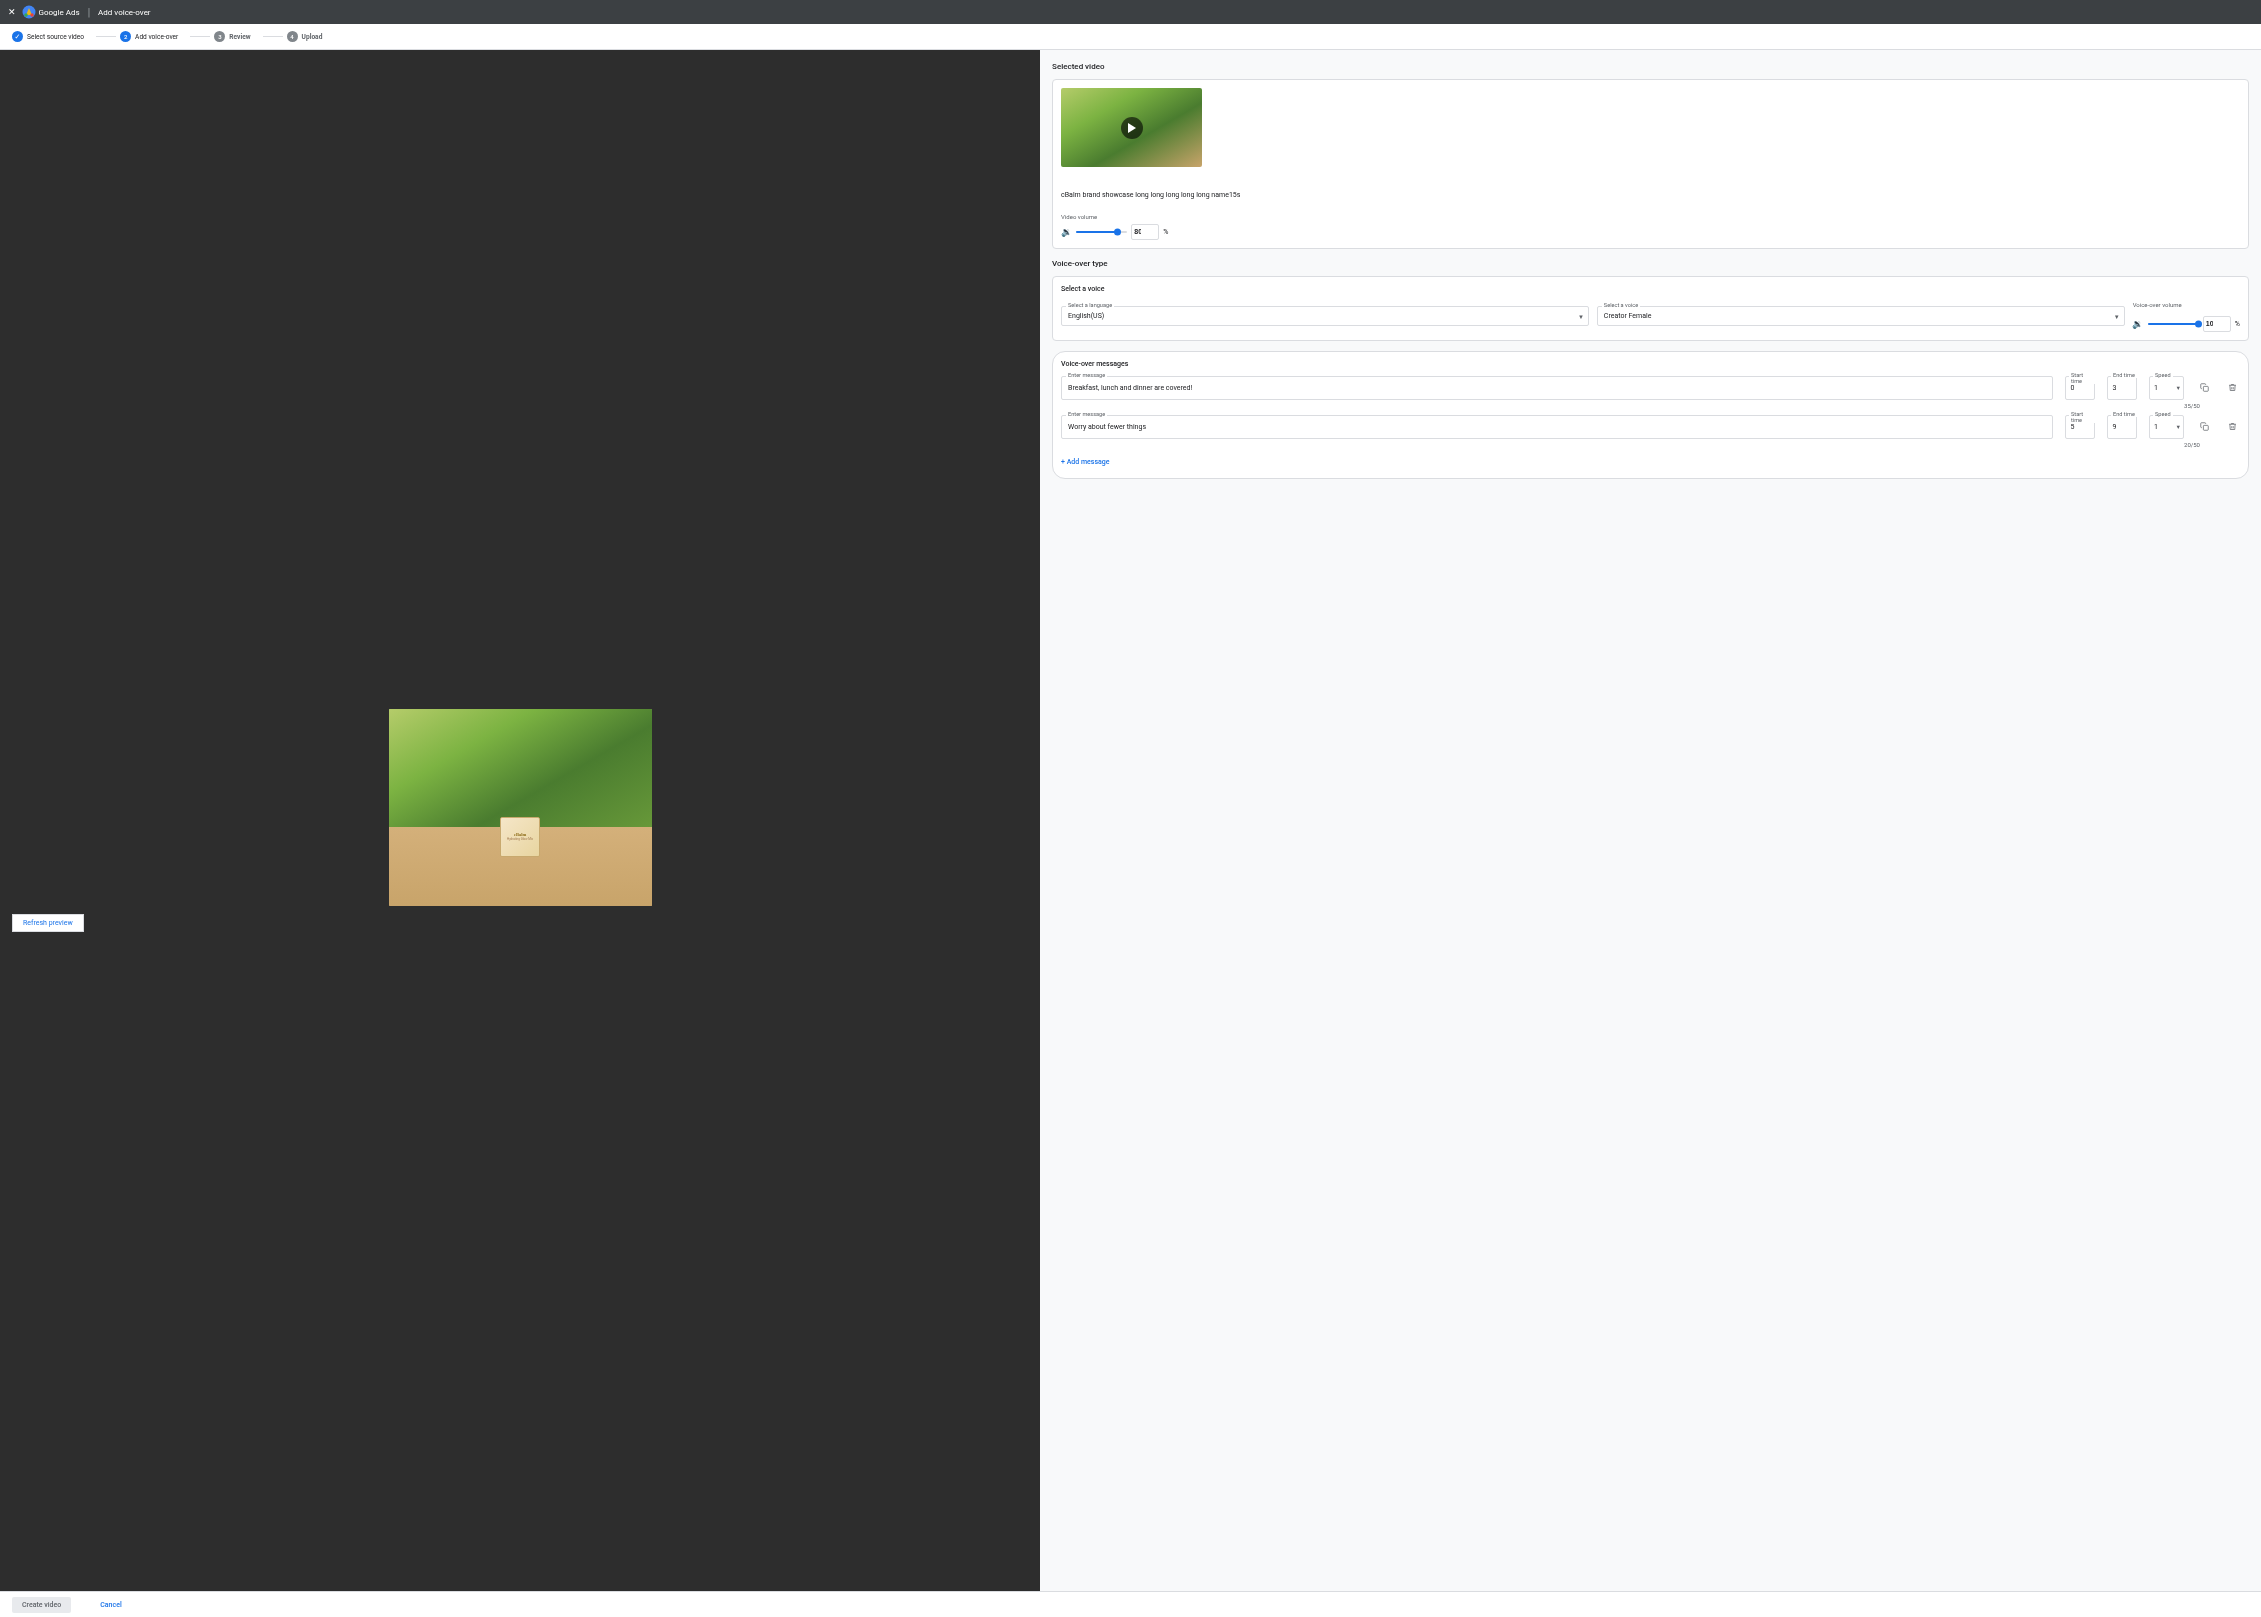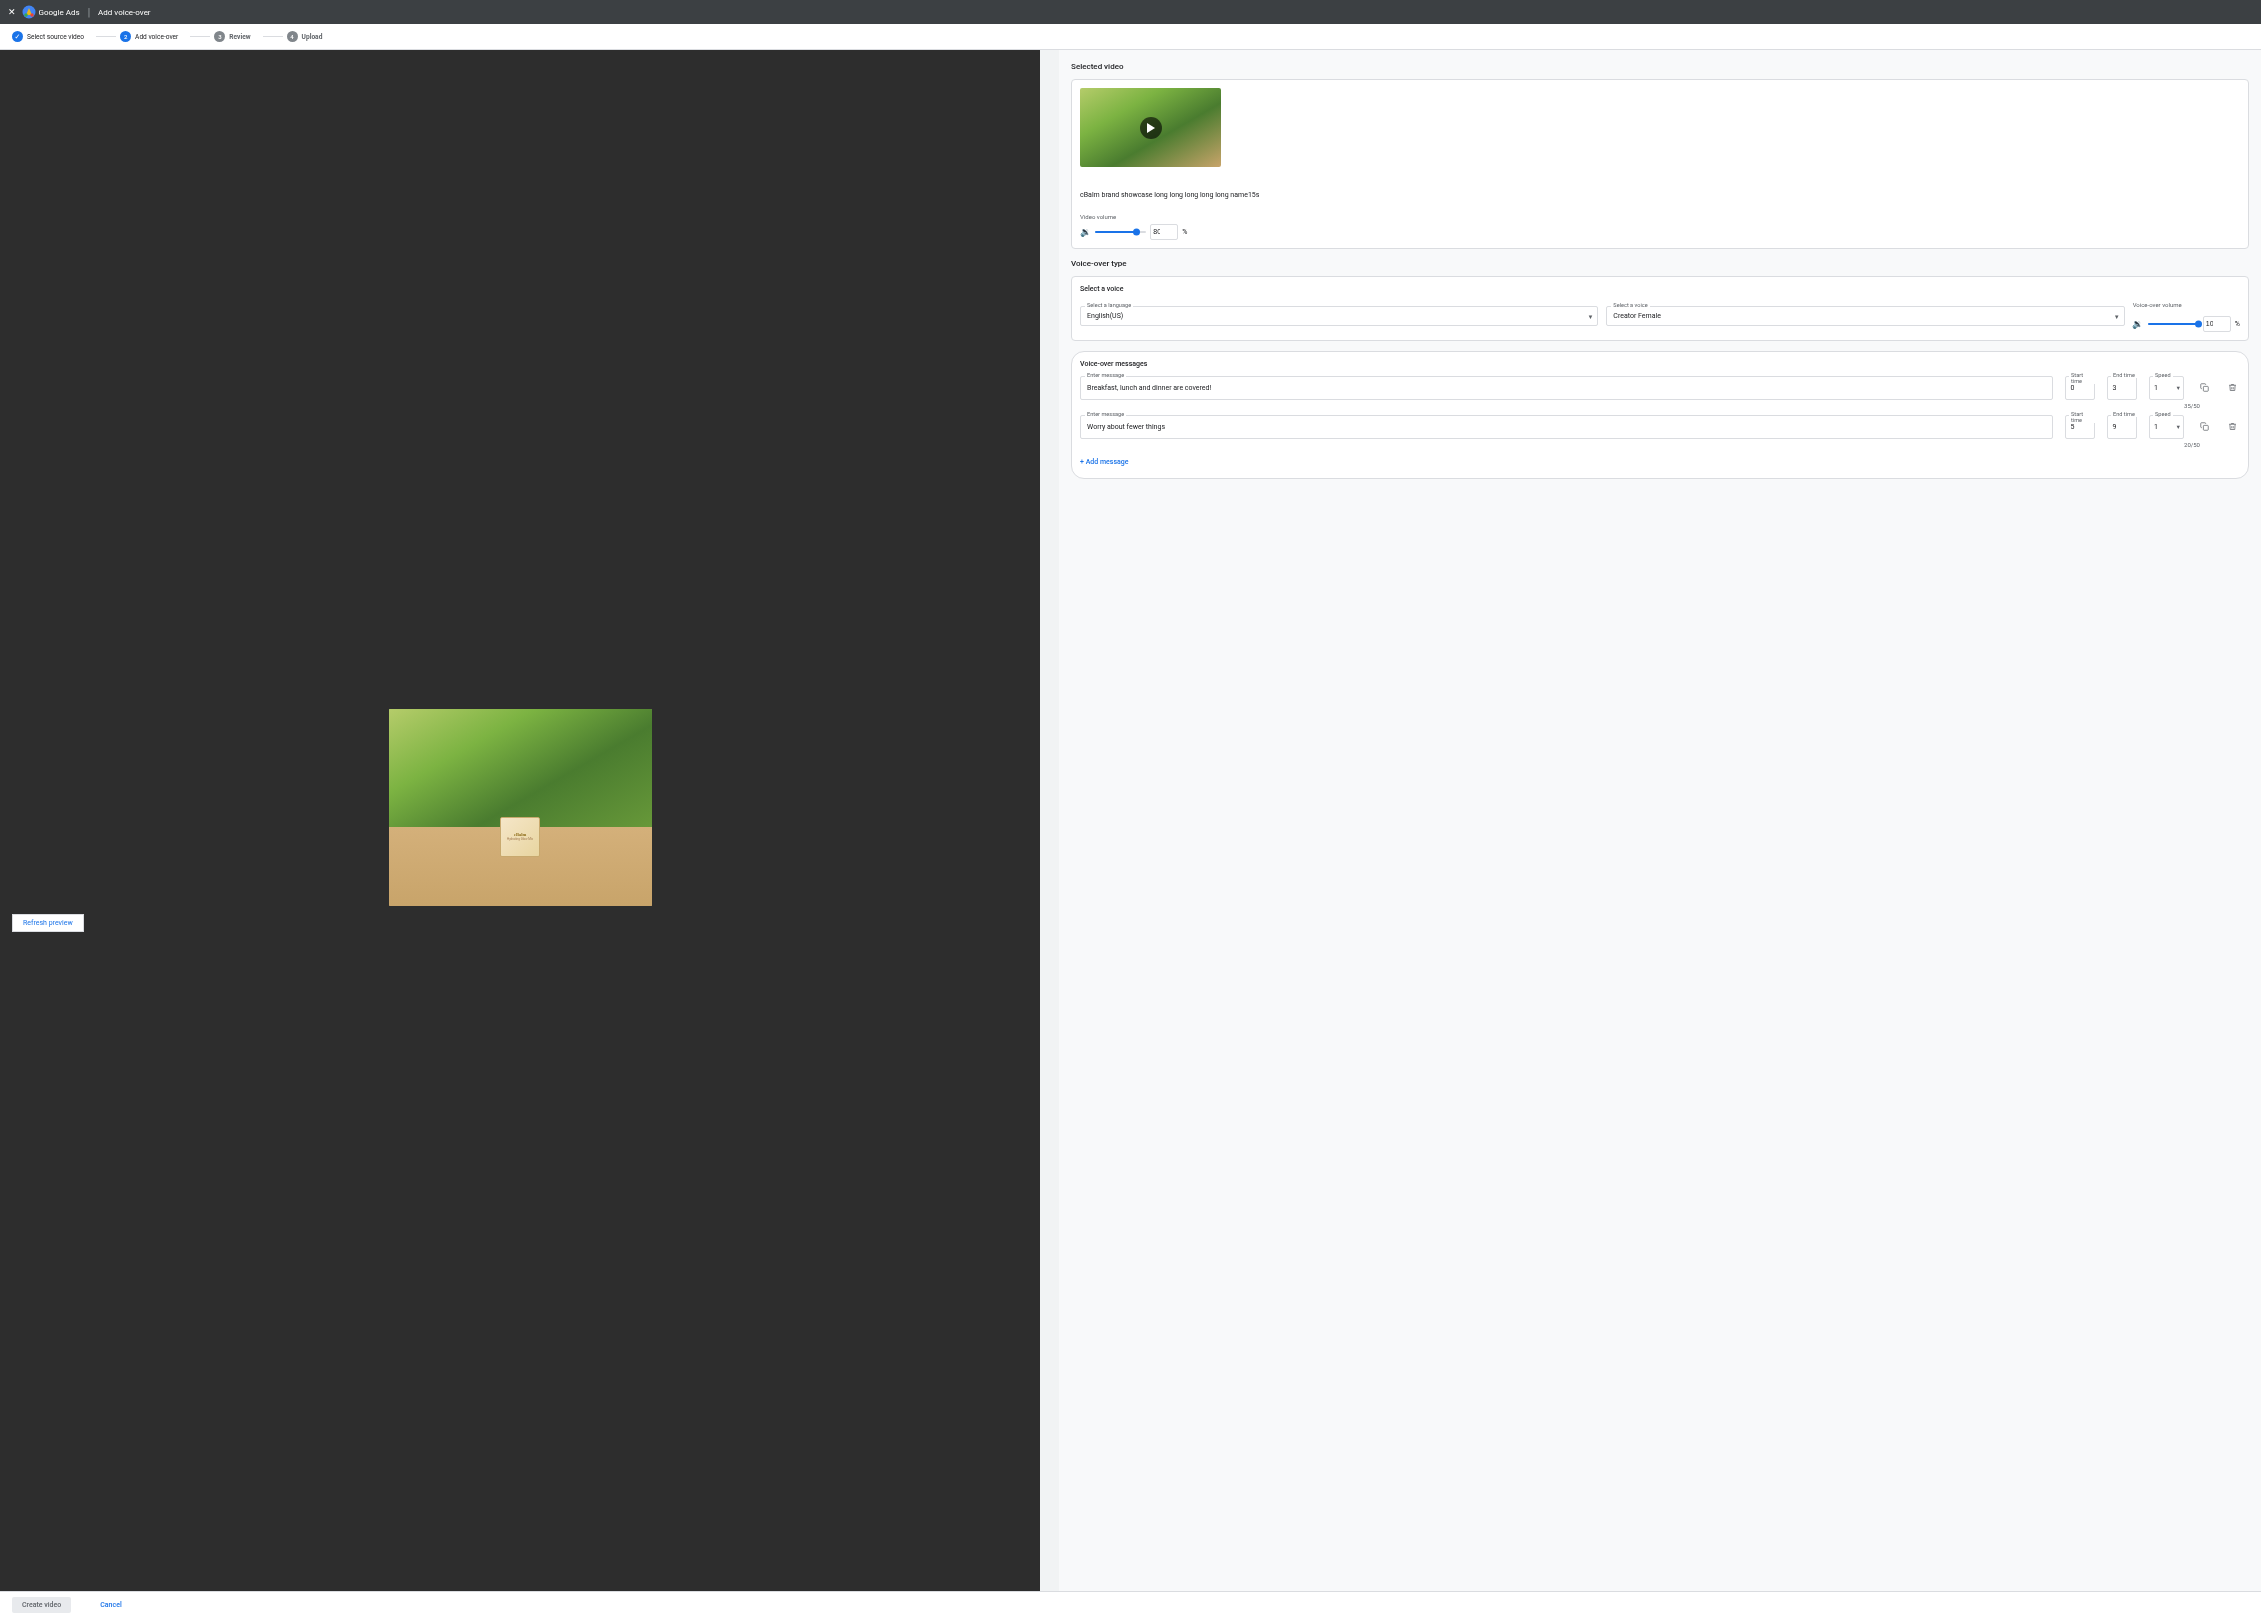--- a/index.html
+++ b/index.html
@@ -152,21 +152,20 @@
       font-family: inherit;
       align-self: flex-start;
     }
 
     
     .right-panel {
       flex: 1;
       background: #f8f9fa;
       overflow-y: auto;
       padding: 12px;
-      margin-left: 19px;
     }
 
     .section-title {
       font-size: 8px;
       font-weight: 500;
       color: #202124;
       margin-bottom: 8px;
     }
 
     
@@ -263,20 +262,21 @@
     }
     .volume-input {
       width: 28px;
       height: 16px;
       border: 0.5px solid #dadce0;
       border-radius: 2px;
       text-align: center;
       font-size: 7px;
       color: #202124;
       padding: 0 2px;
+      font-weight: bold;
     }
     .volume-pct {
       font-size: 7px;
       color: #202124;
     }
 
     
     .voice-section-title {
       font-size: 8px;
       font-weight: 500;

